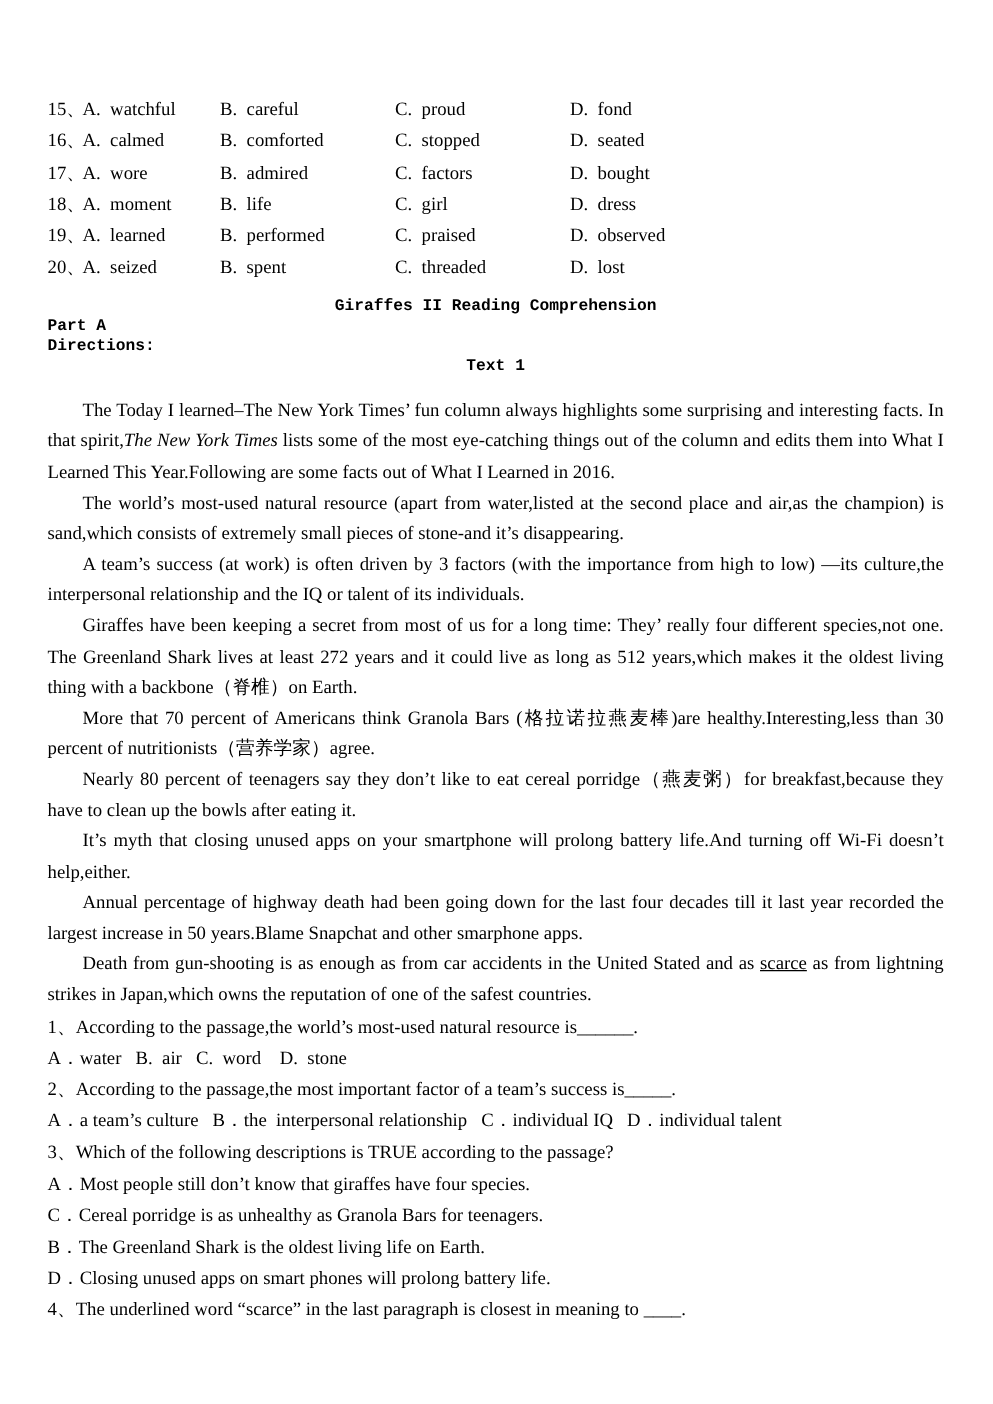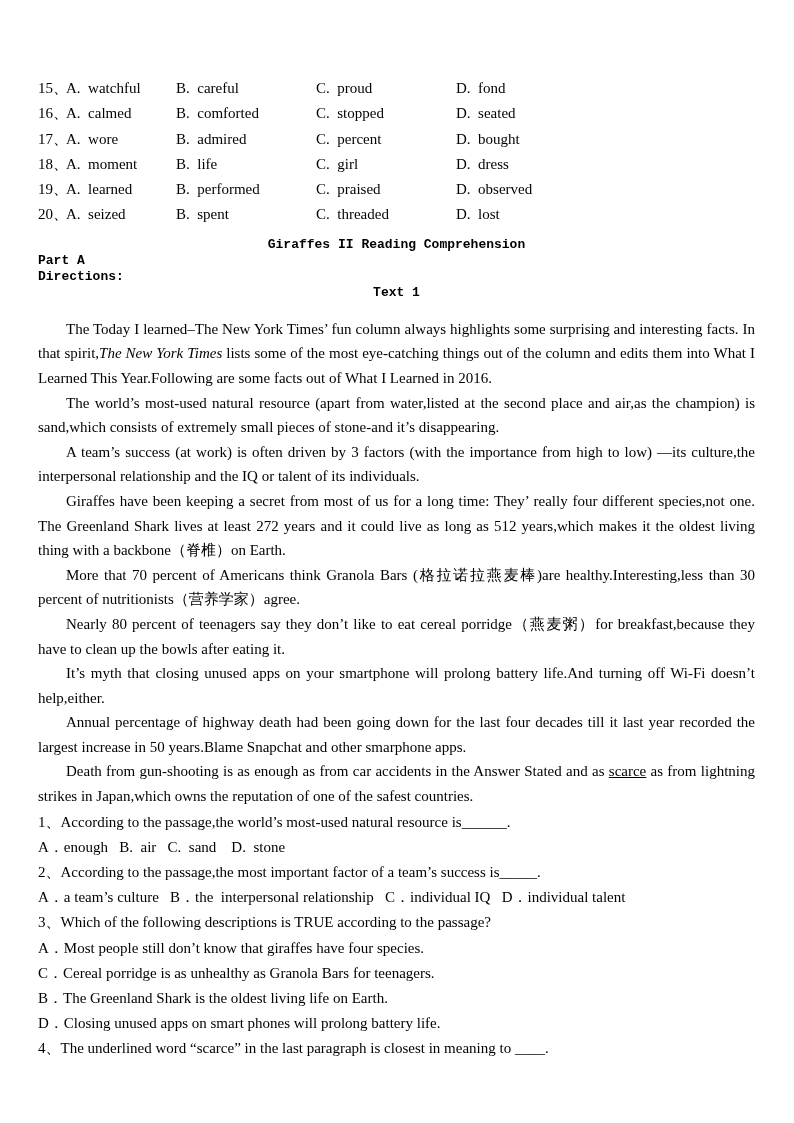--- a/index.html
+++ b/index.html
@@ -87,21 +87,21 @@
         <span class="cloze-num">16、</span>
         <span class="cloze-opt">A.  calmed</span>
         <span class="cloze-opt">B.  comforted</span>
         <span class="cloze-opt">C.  stopped</span>
         <span class="cloze-opt">D.  seated</span>
       </div>
       <div class="cloze-row">
         <span class="cloze-num">17、</span>
         <span class="cloze-opt">A.  wore</span>
         <span class="cloze-opt">B.  admired</span>
-        <span class="cloze-opt">C.  percent</span>
+        <span class="cloze-opt">C.  factors</span>
         <span class="cloze-opt">D.  bought</span>
       </div>
       <div class="cloze-row">
         <span class="cloze-num">18、</span>
         <span class="cloze-opt">A.  moment</span>
         <span class="cloze-opt">B.  life</span>
         <span class="cloze-opt">C.  girl</span>
         <span class="cloze-opt">D.  dress</span>
       </div>
       <div class="cloze-row">
@@ -131,26 +131,26 @@
 
   <div class="article" id="article">
       <div class="para"><span>The Today I learned–The New York Times’ fun column always highlights some surprising and interesting facts. In that spirit,</span><span class="italic">The New York Times</span><span> lists some of the most eye-catching things out of the column and edits them into What I Learned This Year.Following are some facts out of What I Learned in 2016.</span></div>
       <div class="para"><span>The world’s most-used natural resource (apart from water,listed at the second place and air,as the champion) is sand,which consists of extremely small pieces of stone-and it’s disappearing.</span></div>
       <div class="para"><span>A team’s success (at work) is often driven by 3 factors (with the importance from high to low) —its culture,the interpersonal relationship and the IQ or talent of its individuals.</span></div>
       <div class="para"><span>Giraffes have been keeping a secret from most of us for a long time: They’ really four different species,not one.    The Greenland Shark lives at least 272 years and it could live as long as 512 years,which makes it the oldest living thing with a backbone（脊椎）on Earth.</span></div>
       <div class="para"><span>More that 70 percent of Americans think Granola Bars (格拉诺拉燕麦棒)are healthy.Interesting,less than 30 percent of nutritionists（营养学家）agree.</span></div>
       <div class="para"><span>Nearly 80 percent of teenagers say they don’t like to eat cereal porridge（燕麦粥）for breakfast,because they have to clean up the bowls after eating it.</span></div>
       <div class="para"><span>It’s myth that closing unused apps on your smartphone will prolong battery life.And turning off Wi-Fi doesn’t help,either.</span></div>
       <div class="para"><span>Annual percentage of highway death had been going down for the last four decades till it last year recorded the largest increase in 50 years.Blame Snapchat and other smarphone apps.</span></div>
-      <div class="para"><span>Death from gun-shooting is as enough as from car accidents in the Answer Stated and as </span><span class="underline">scarce</span><span> as from lightning strikes in Japan,which owns the reputation of one of the safest countries.</span></div>
+      <div class="para"><span>Death from gun-shooting is as enough as from car accidents in the United Stated and as </span><span class="underline">scarce</span><span> as from lightning strikes in Japan,which owns the reputation of one of the safest countries.</span></div>
     </div>
 
   <div class="questions" id="questions">
       <div class="q-line">1、According to the passage,the world’s most-used natural resource is______.</div>
-      <div class="q-line">A．enough   B.  air   C.  sand    D.  stone</div>
+      <div class="q-line">A．water   B.  air   C.  word    D.  stone</div>
       <div class="q-line">2、According to the passage,the most important factor of a team’s success is_____.</div>
       <div class="q-line">A．a team’s culture   B．the  interpersonal relationship   C．individual IQ   D．individual talent</div>
       <div class="q-line">3、Which of the following descriptions is TRUE according to the passage?</div>
       <div class="q-line">A．Most people still don’t know that giraffes have four species.</div>
       <div class="q-line">C．Cereal porridge is as unhealthy as Granola Bars for teenagers.</div>
       <div class="q-line">B．The Greenland Shark is the oldest living life on Earth.</div>
       <div class="q-line">D．Closing unused apps on smart phones will prolong battery life.</div>
       <div class="q-line">4、The underlined word “scarce” in the last paragraph is closest in meaning to ____.</div>
     </div>
 

